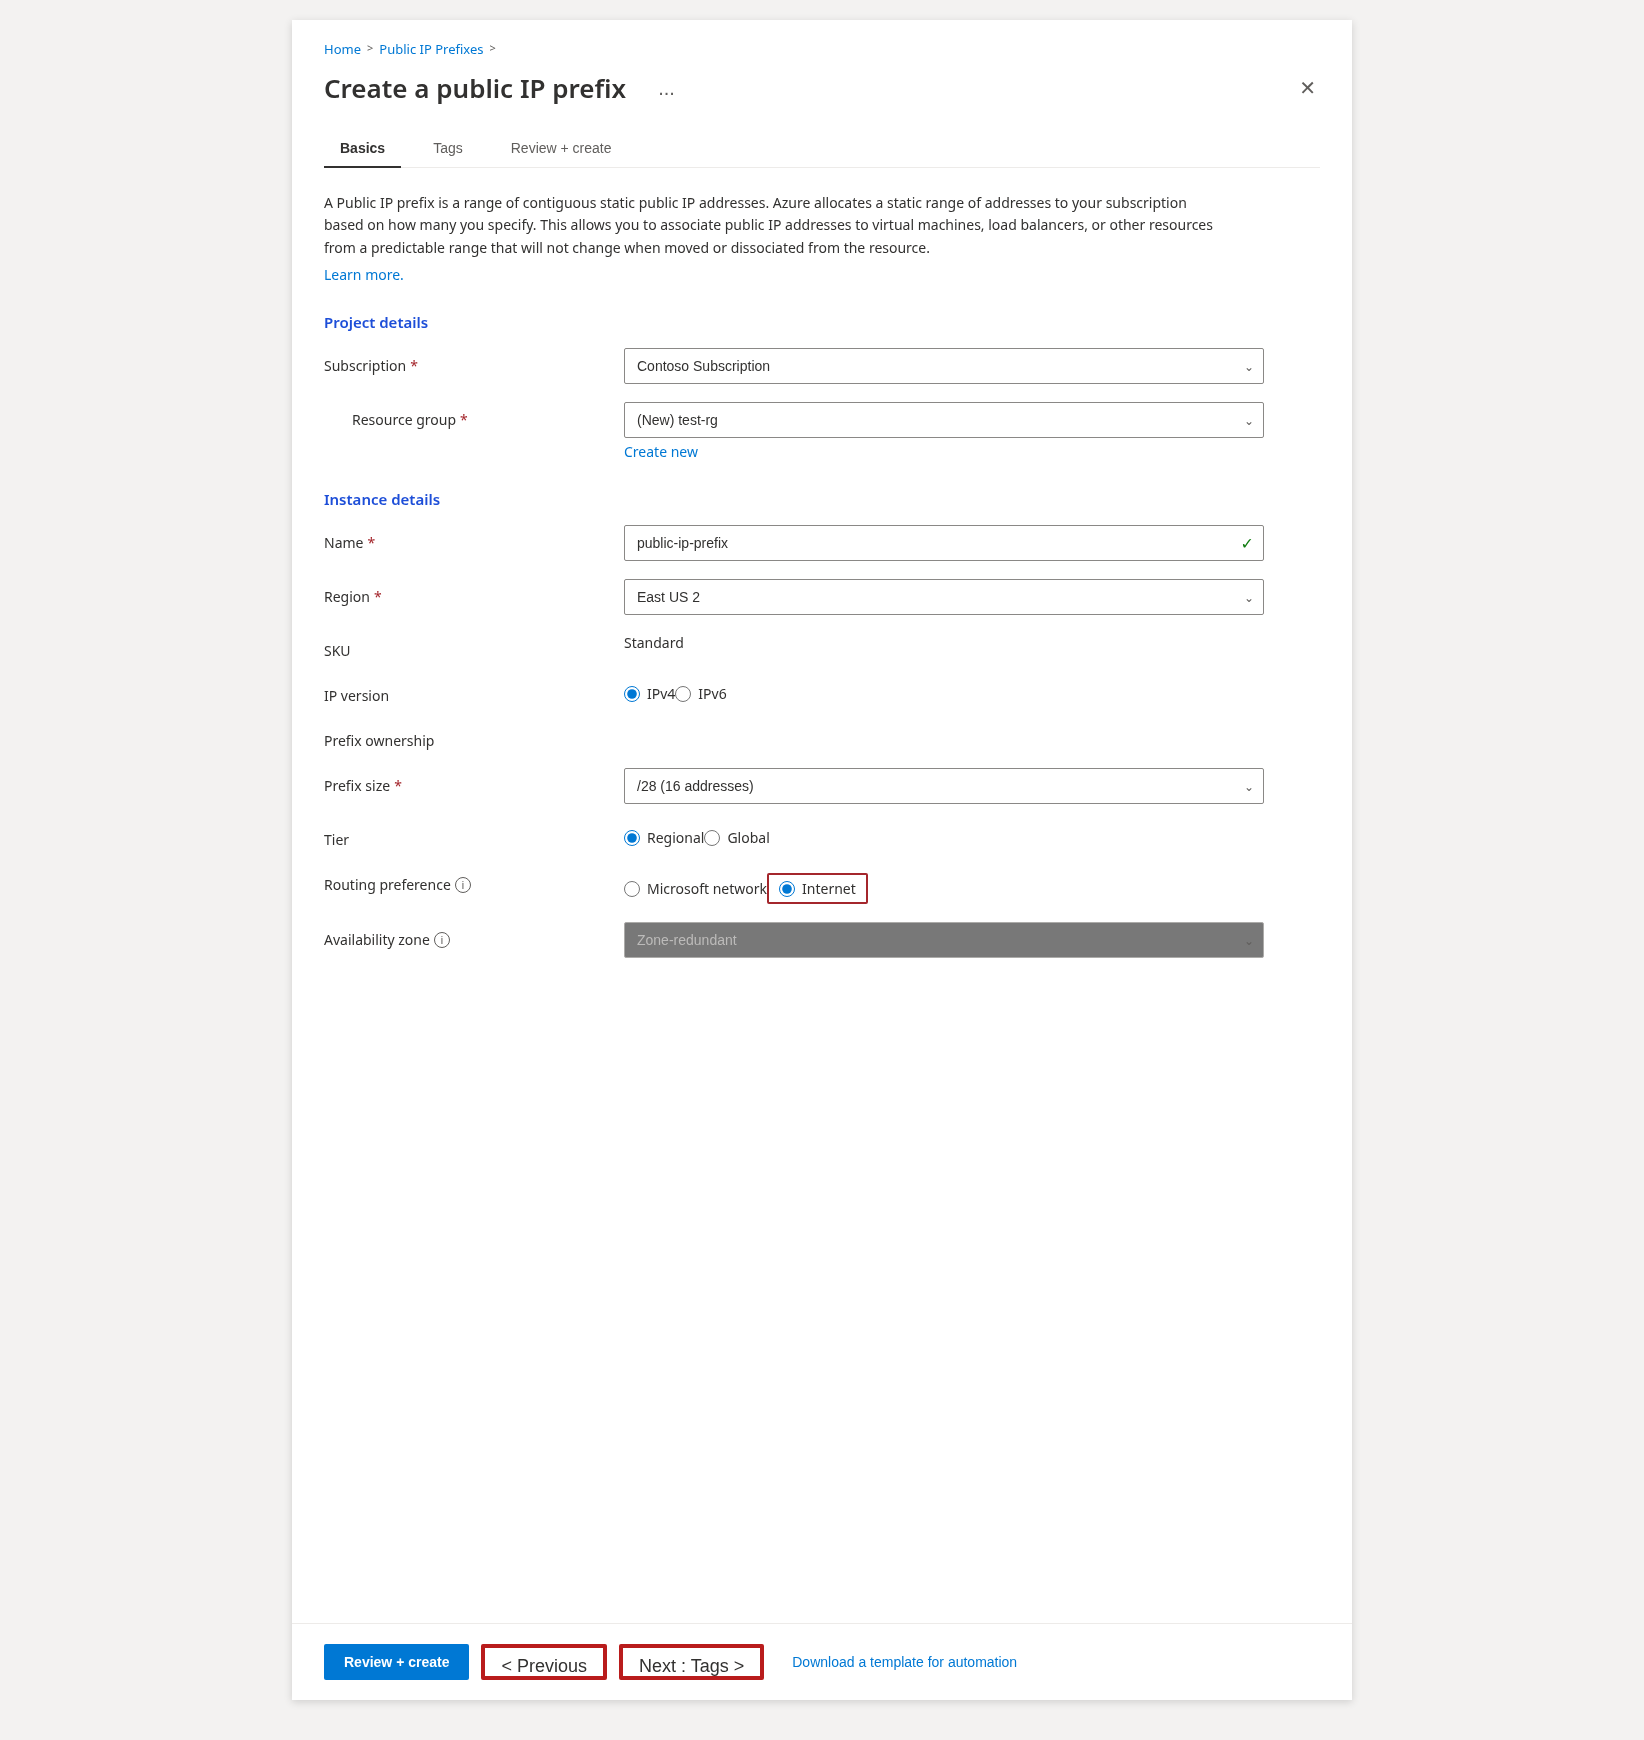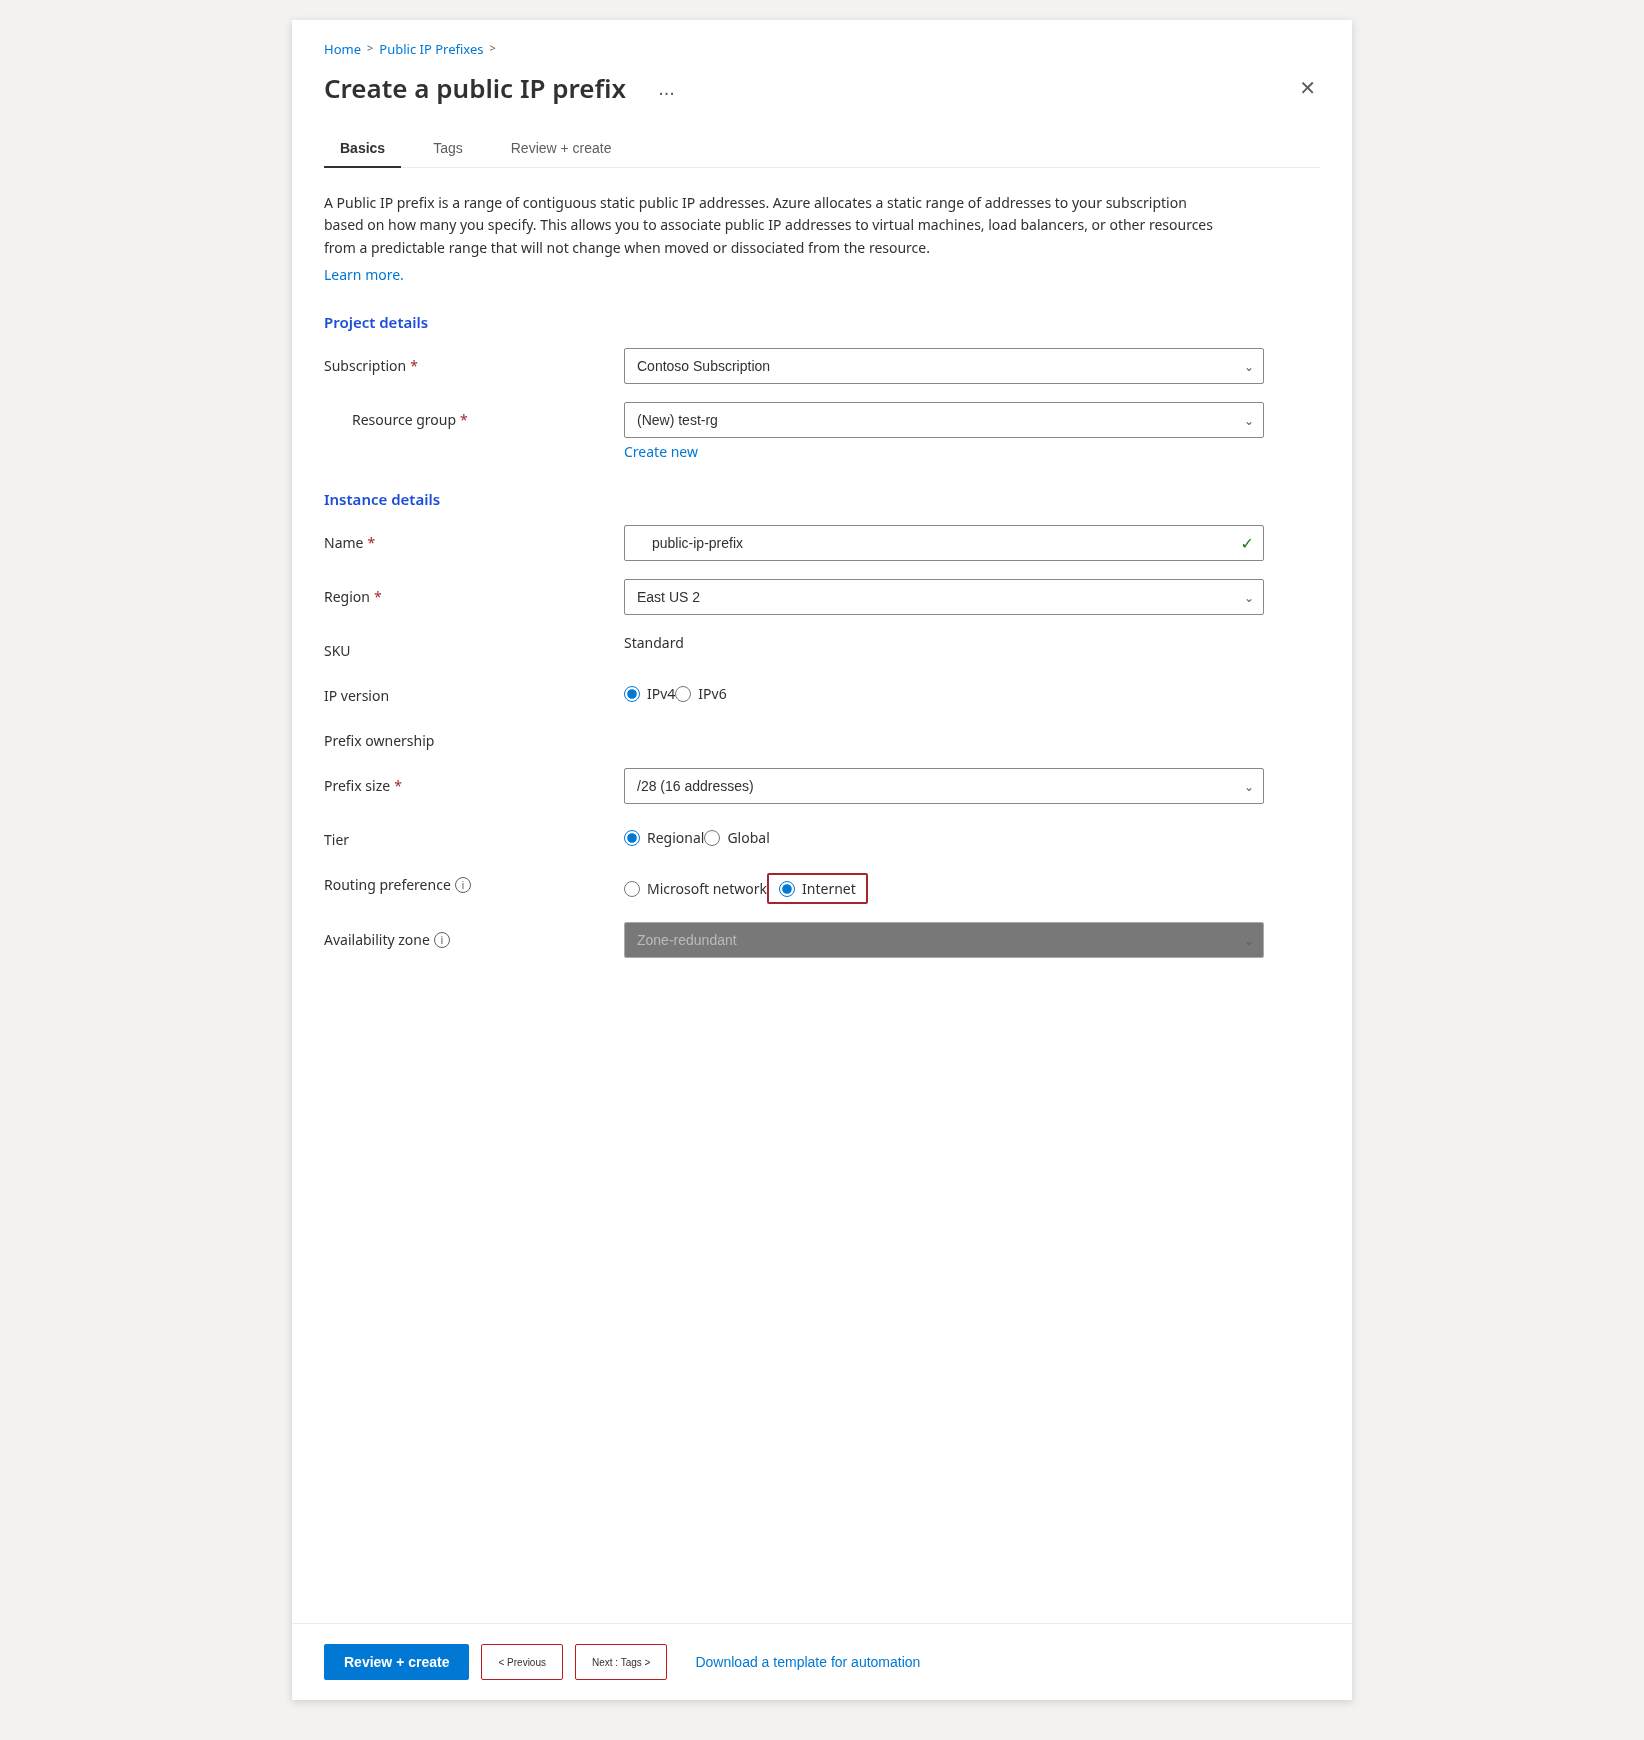--- a/index.html
+++ b/index.html
@@ -175,21 +175,21 @@
       transform: translateY(-50%);
       pointer-events: none;
       color: #605e5c;
       font-size: 12px;
     }
     .text-input {
       width: 100%;
       height: 36px;
       border: 1px solid #8a8886;
       border-radius: 2px;
-      padding: 0 36px 0 27px;
+      padding: 0 36px 0 12px;
       font-size: 14px;
       color: #323130;
       background: #fff;
     }
     .input-wrapper {
       position: relative;
       width: 100%;
     }
     .input-check {
       position: absolute;
@@ -268,24 +268,24 @@
       border-radius: 2px;
       padding: 8px 20px;
       font-size: 14px;
       font-weight: 600;
       cursor: pointer;
       height: 36px;
     }
     .btn-secondary {
       background: #fff;
       color: #323130;
-      border: 1px solid #b91c1c;
+      border: 4px solid #b91c1c;
       border-radius: 2px;
       padding: 8px 16px;
-      font-size: 10px;
+      font-size: 18px;
       cursor: pointer;
       height: 36px;
     }
     .btn-link {
       background: none;
       border: none;
       color: #0078d4;
       font-size: 14px;
       cursor: pointer;
       padding: 8px 0;

